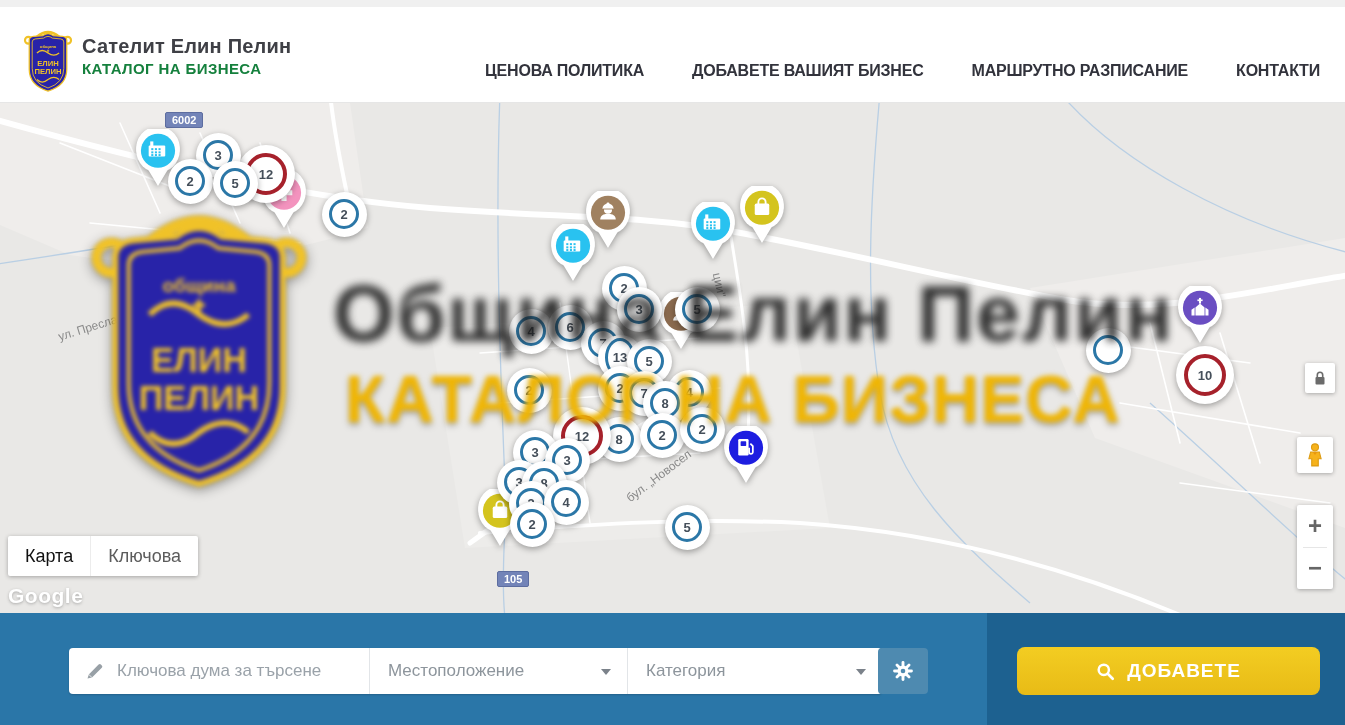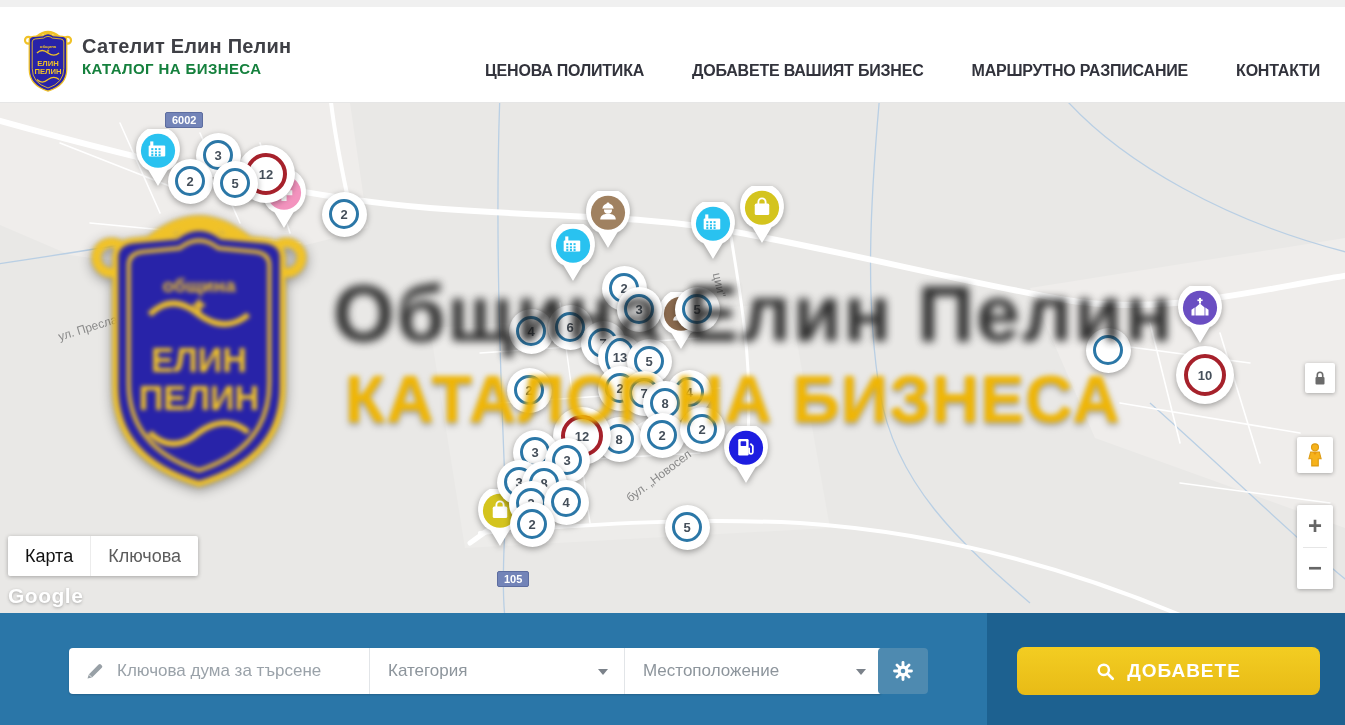--- a/index.html
+++ b/index.html
@@ -482,26 +482,26 @@
   <div id="searchbar">
     <div class="right-panel"></div>
     <div id="fieldgroup">
       <div class="fg-key">
         <svg width="20" height="20" viewBox="0 0 20 20">
           <path d="M2.5 17.5 L3.8 13.4 L13.6 3.6 a1.6 1.6 0 0 1 2.3 0 l0.9 0.9 a1.6 1.6 0 0 1 0 2.3 L7 16.6 Z" fill="#98a0a6"></path>
           <path d="M3.8 13.4 L7 16.6" stroke="#fff" stroke-width="0.8"></path>
         </svg>
         <input type="text" placeholder="Ключова дума за търсене" style="">
       </div>
+      <div class="fg-sel fg-loc">
+        <span>Местоположение</span>
+        <i class="caret"></i>
+      </div>
       <div class="fg-sel fg-cat">
         <span>Категория</span>
-        <i class="caret"></i>
-      </div>
-      <div class="fg-sel fg-loc">
-        <span>Местоположение</span>
         <i class="caret"></i>
       </div>
     </div>
     <div id="gearbtn">
       <svg width="22" height="22" viewBox="0 0 20 20">
         <g fill="#fff">
           <rect x="8.7" y="1" width="2.6" height="18" rx="1.2"></rect>
           <rect x="8.7" y="1" width="2.6" height="18" rx="1.2" transform="rotate(45 10 10)"></rect>
           <rect x="8.7" y="1" width="2.6" height="18" rx="1.2" transform="rotate(90 10 10)"></rect>
           <rect x="8.7" y="1" width="2.6" height="18" rx="1.2" transform="rotate(135 10 10)"></rect>

